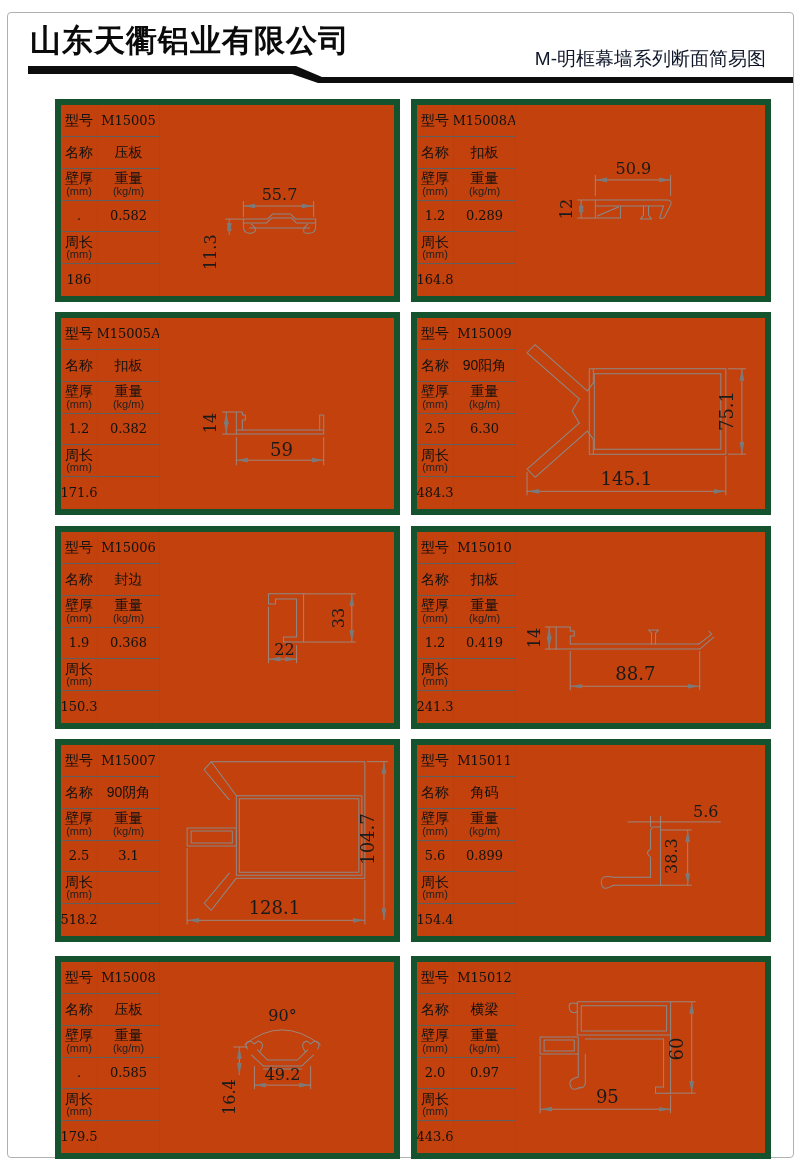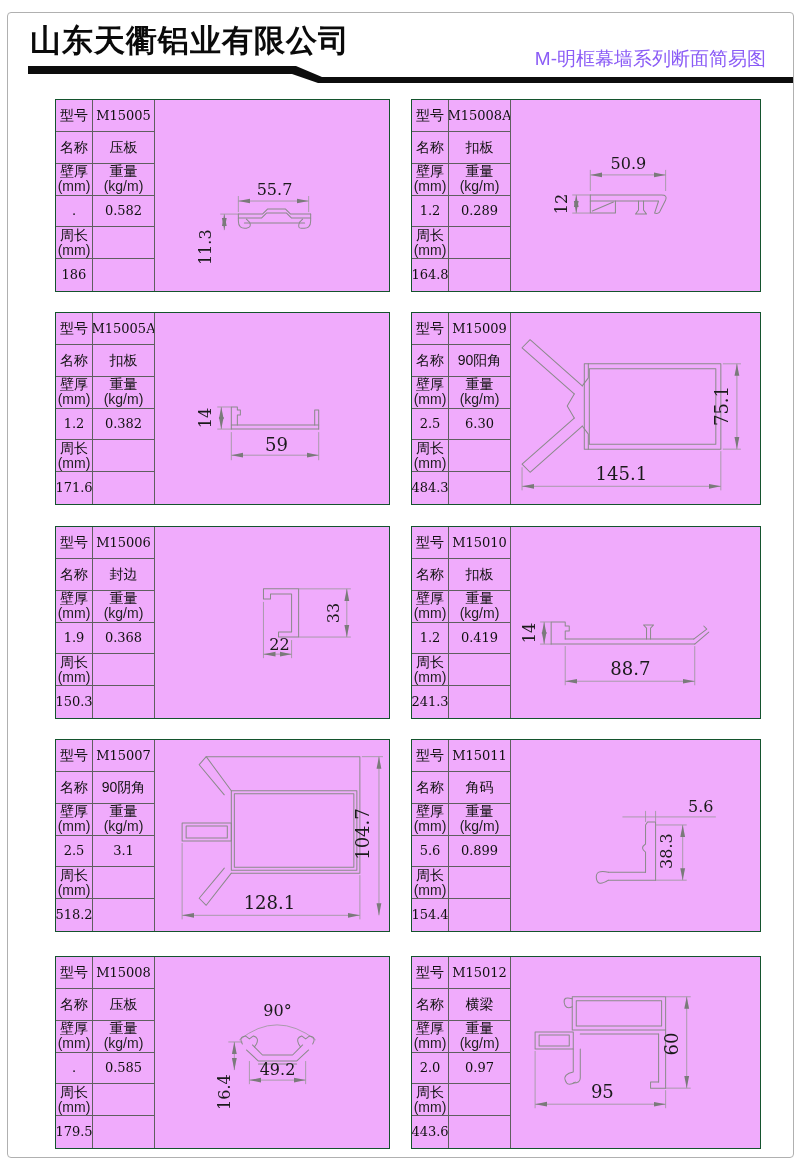--- a/index.html
+++ b/index.html
@@ -1,29 +1,29 @@
 <!DOCTYPE html>
 <html><head>
 <meta charset="utf-8">
 <style>
   html,body{margin:0;padding:0;background:#fff;}
   body{width:800px;height:1168px;position:relative;font-family:"Liberation Sans",sans-serif;color:#111;overflow:hidden;}
   .page-border{position:absolute;left:7px;top:12px;width:785px;height:1144px;border:1px solid #b0b0b0;border-radius:4px;}
   .company{position:absolute;left:30px;top:20px;font-size:31px;font-weight:600;letter-spacing:1px;color:#0a0a0a;white-space:nowrap;}
-  .doc-title{position:absolute;right:34px;top:46px;font-size:19px;color:#8b5cf6;white-space:nowrap;}
+  .doc-title{position:absolute;right:34px;top:46px;font-size:19px;color:#0f172a;white-space:nowrap;}
   .header-rule{position:absolute;left:28px;top:66px;}
-  .panel{position:absolute;border:1px solid #14532d;background:#f0abfc;}
+  .panel{position:absolute;border:6px solid #14532d;background:#c2410c;}
   .panel.left{left:55px;width:333px;height:191px;}
   .panel.right{left:411px;width:348px;height:191px;}
   .ptable{position:absolute;left:0;top:0;bottom:0;width:98px;border-right:1px solid #5f5f5f;display:grid;grid-template-columns:37px 1fr;grid-template-rows:repeat(6,1fr);}
   .cell{border-right:1px solid #5f5f5f;border-bottom:1px solid #5f5f5f;display:flex;flex-direction:column;align-items:center;justify-content:center;font-size:14px;line-height:1.05;overflow:hidden;text-align:center;}
   .cell.c2{border-right:none;}
   .cell.r6{border-bottom:none;}
   .val{font-family:"DejaVu Serif","Liberation Serif",serif;font-size:13px;}
-  .unit{font-size:14px;color:#222;text-align:center;}
+  .unit{font-size:11px;color:#222;text-align:center;}
   .drawing{position:absolute;left:98px;top:0;right:0;bottom:0;}
   .drawing svg{display:block;width:100%;height:100%;}
   .pro{fill:none;stroke:#8a8a8a;stroke-width:1;stroke-linejoin:round;stroke-linecap:round;}
   .ext{stroke:#979797;stroke-width:0.8;fill:none;}
   .dim{stroke:#979797;stroke-width:0.8;fill:none;}
   text.dt{font-family:"DejaVu Serif","Liberation Serif",serif;font-size:16px;fill:#1a1a1a;}
   text.dt.big{font-size:18px;}
 </style>
 </head>
 <body>

